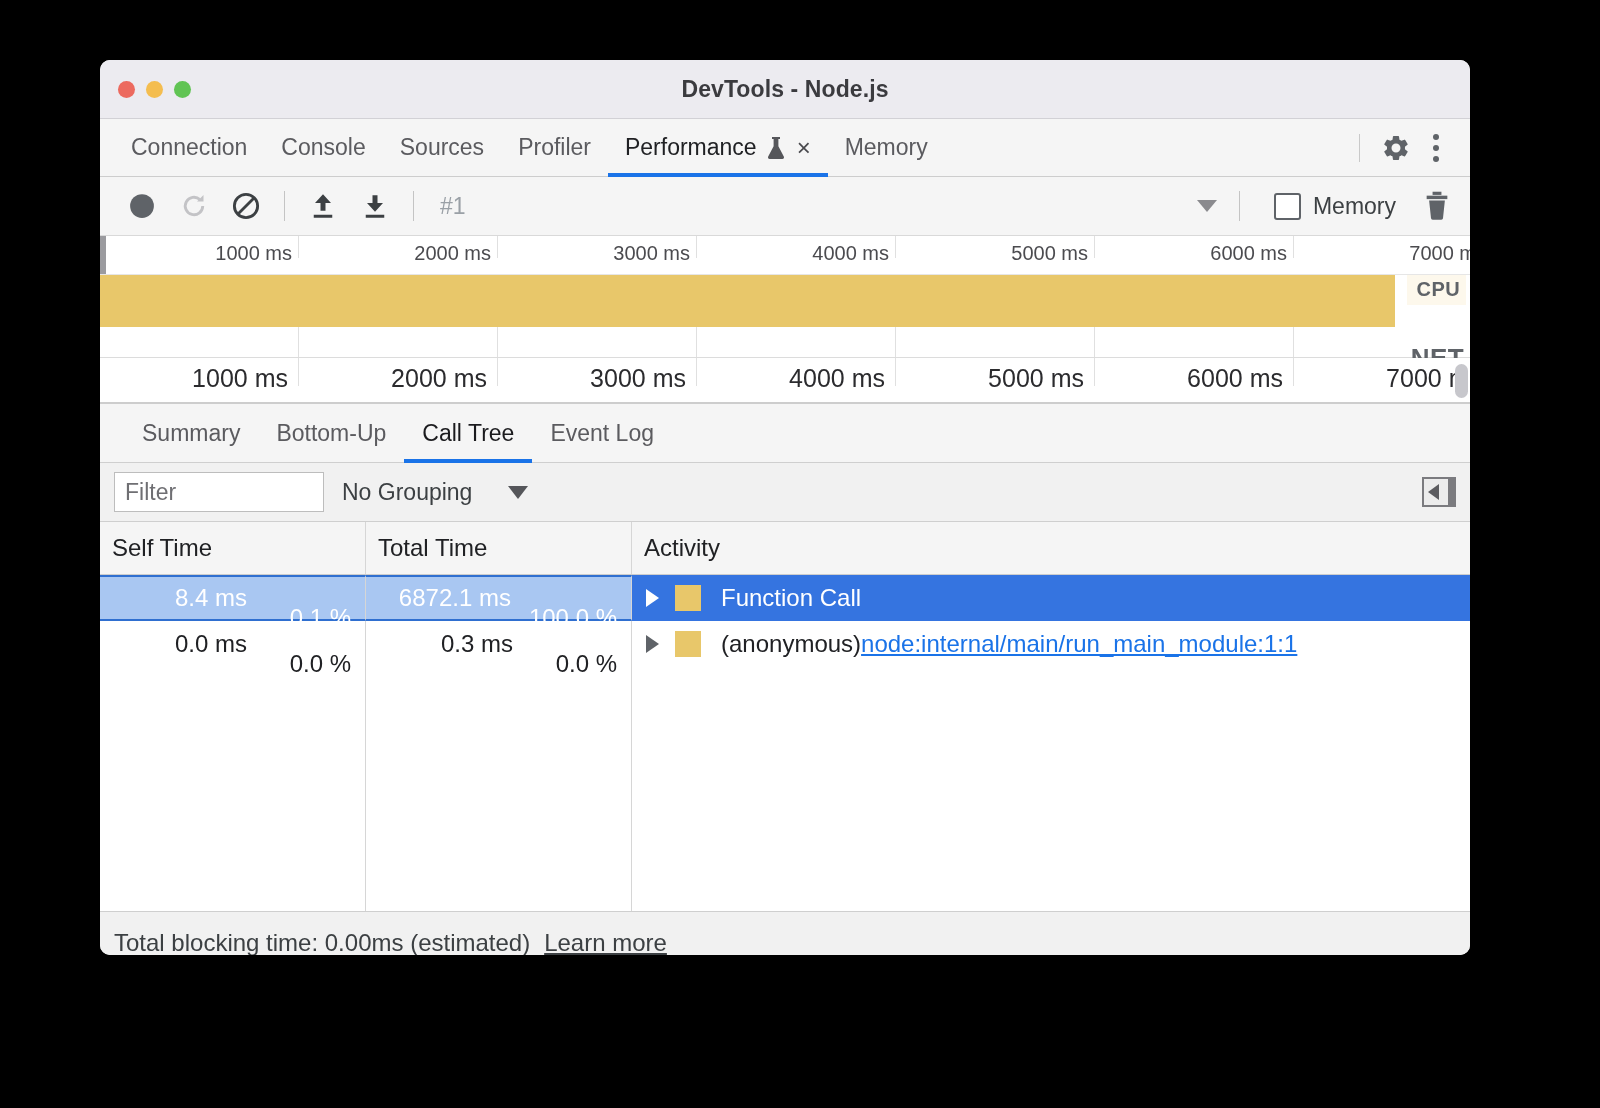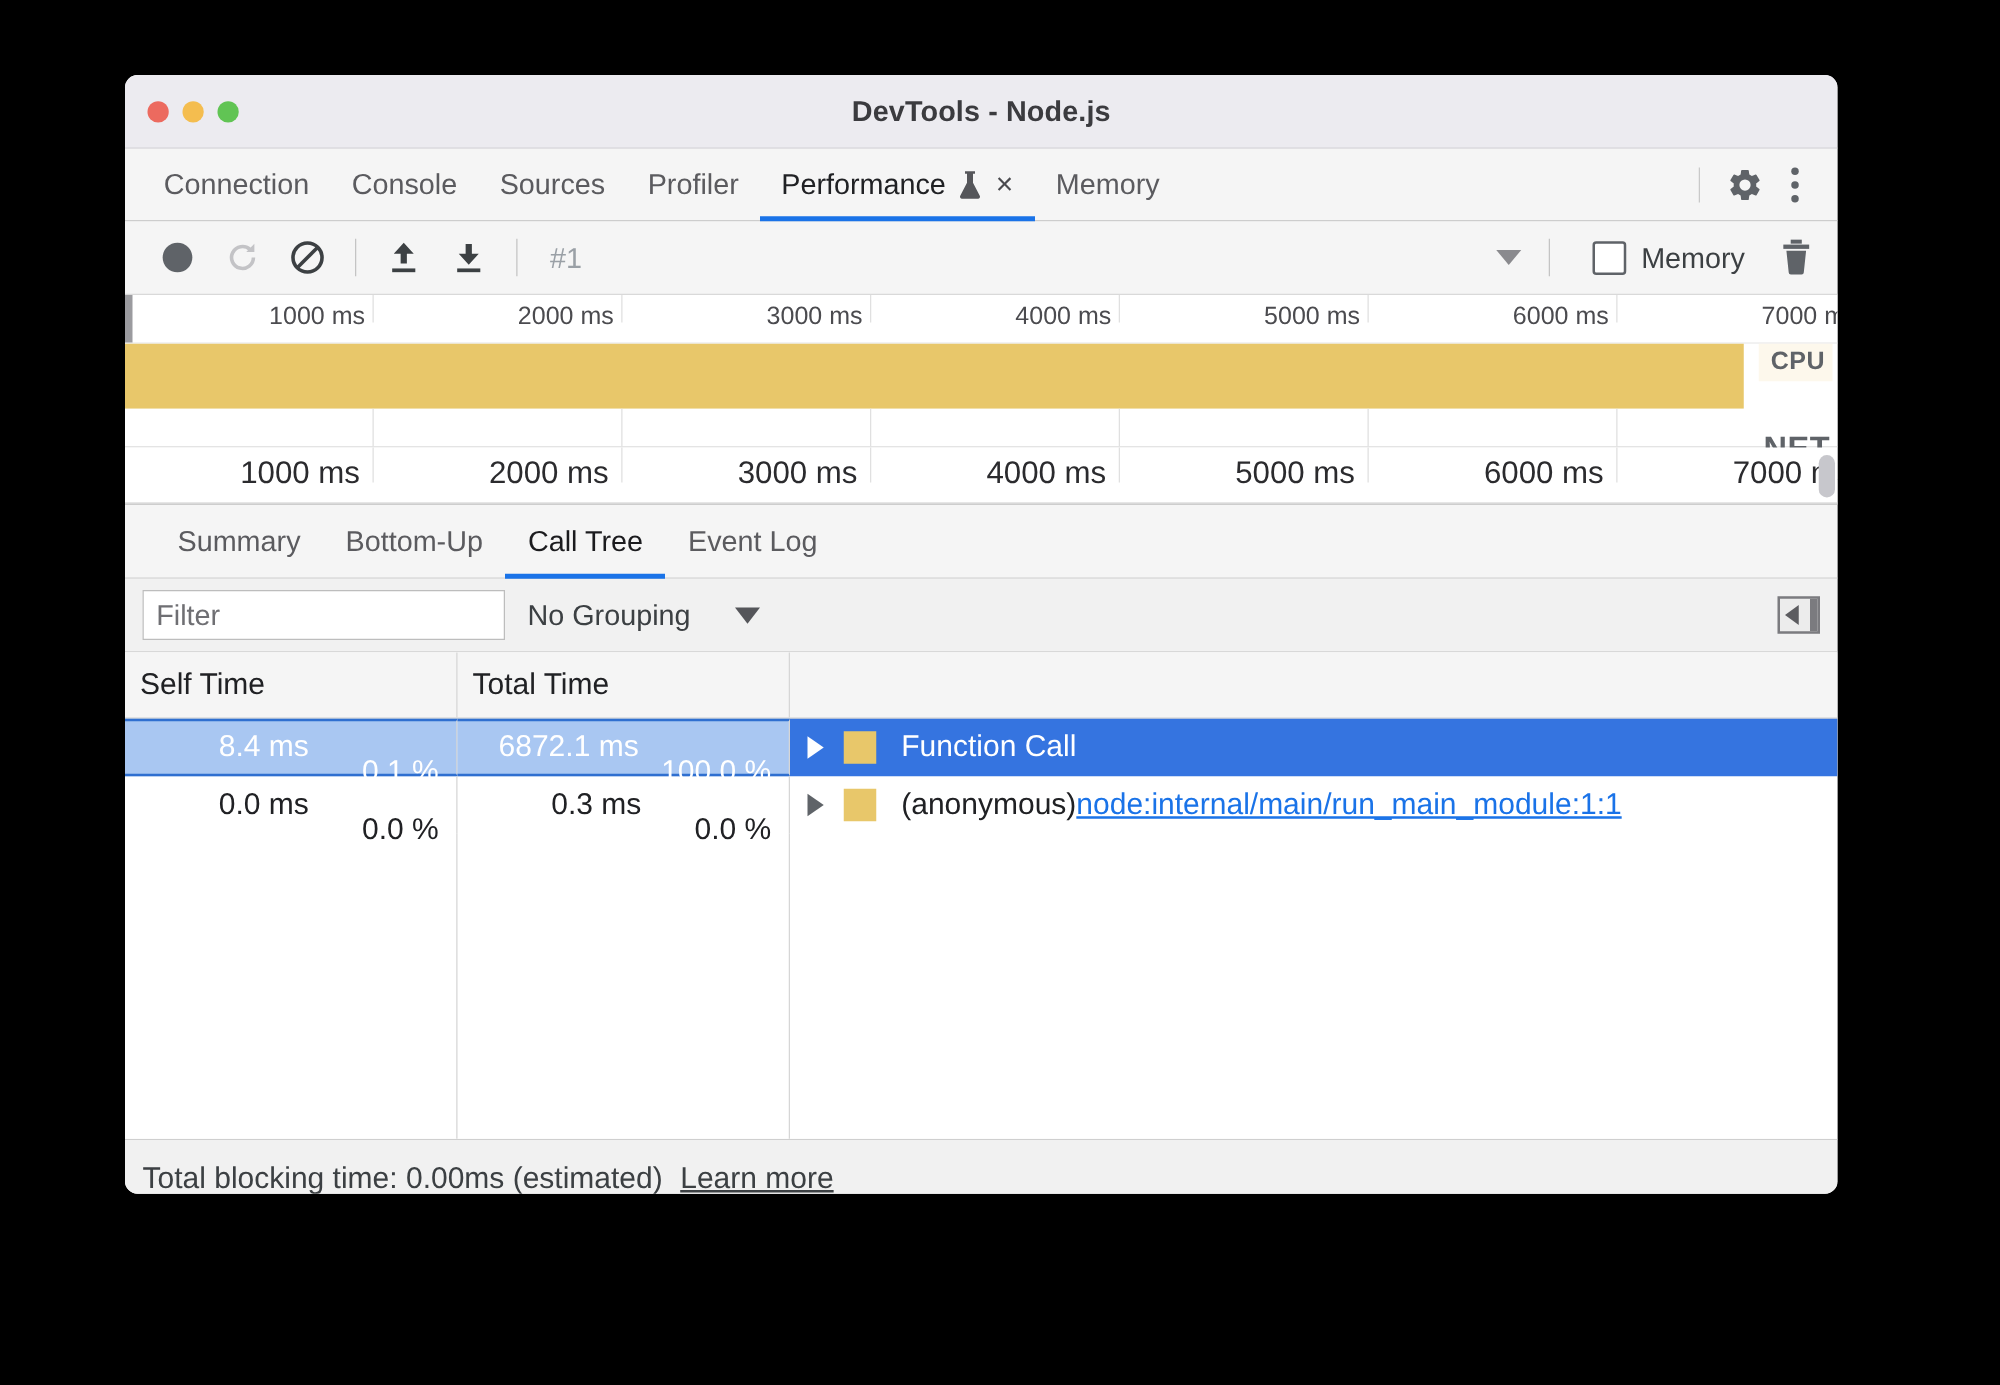--- a/index.html
+++ b/index.html
@@ -284,21 +284,21 @@
   
   .filterbar {
     height: 58px;
     background: #f1f1f1;
     border-bottom: 1px solid #cfcfcf;
     display: flex;
     align-items: center;
     padding: 0 14px;
   }
   .filter-input {
-    width: 290px;
+    width: 210px;
     height: 40px;
     border: 1px solid #bdbdbd;
     background: #ffffff;
     font-size: 23px;
     color: #3c4043;
     padding: 0 10px;
     box-sizing: border-box;
     font-family: "Liberation Sans", sans-serif;
     outline: none;
   }
@@ -637,20 +637,21 @@
       <div class="sidebar-toggle">
         <span class="tri"></span>
         <span class="bar"></span>
       </div>
     </div>
 
     <div class="table">
       <div class="thead">
         <div class="th col-self">Self Time</div>
         <div class="th col-total">Total Time</div>
+        <div class="th col-act">Activity</div>
       </div>
 
       <div class="trow selected">
         <div class="td col-self">
           <span>8.4 ms</span>
           <span class="pct">0.1 %</span>
         </div>
         <div class="td col-total">
           <span>6872.1 ms</span>
           <span class="pct" style="min-width:0;">100.0 %</span>

